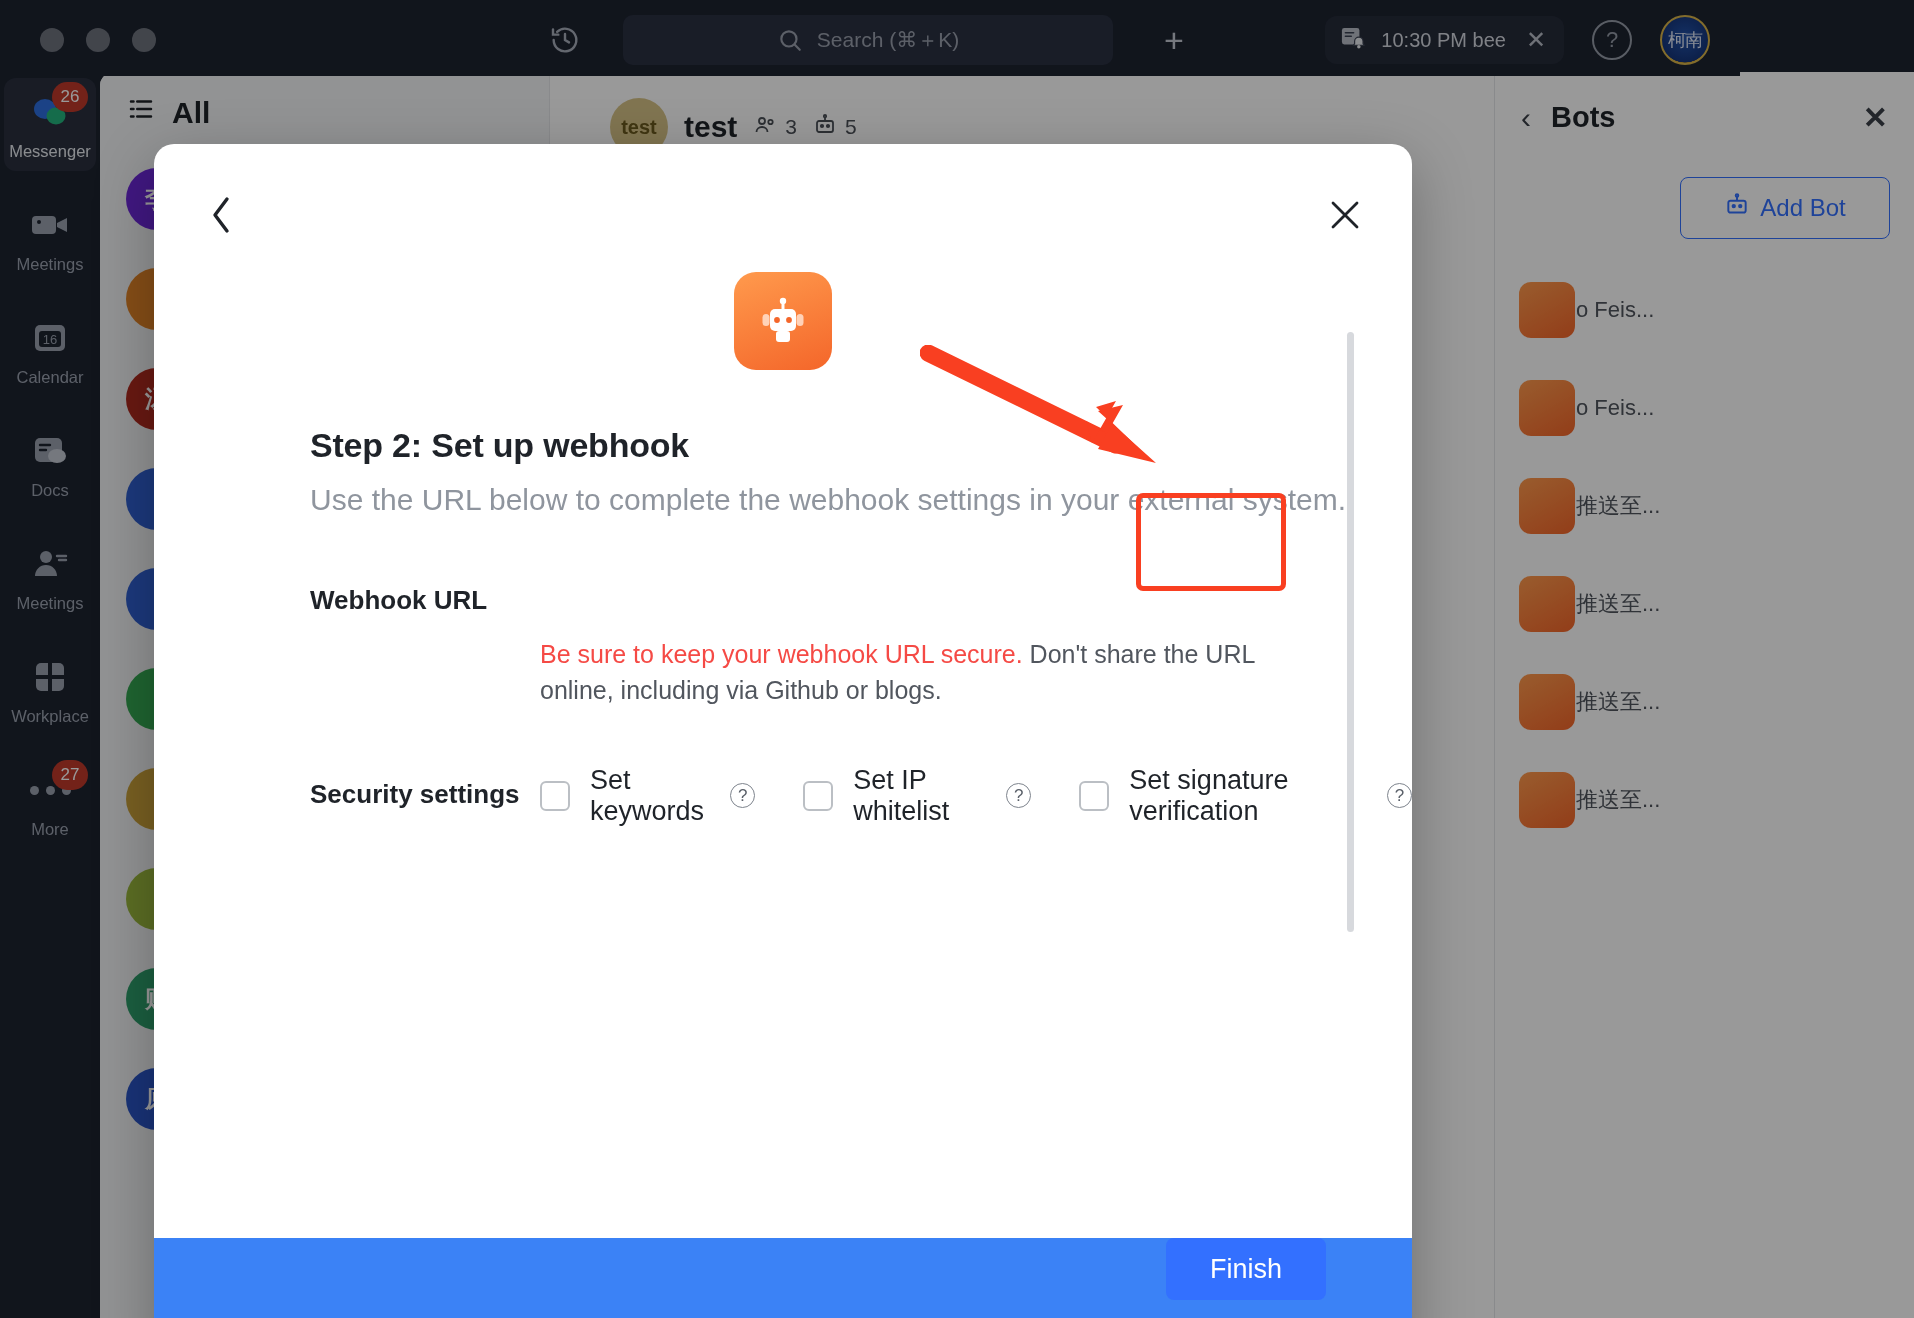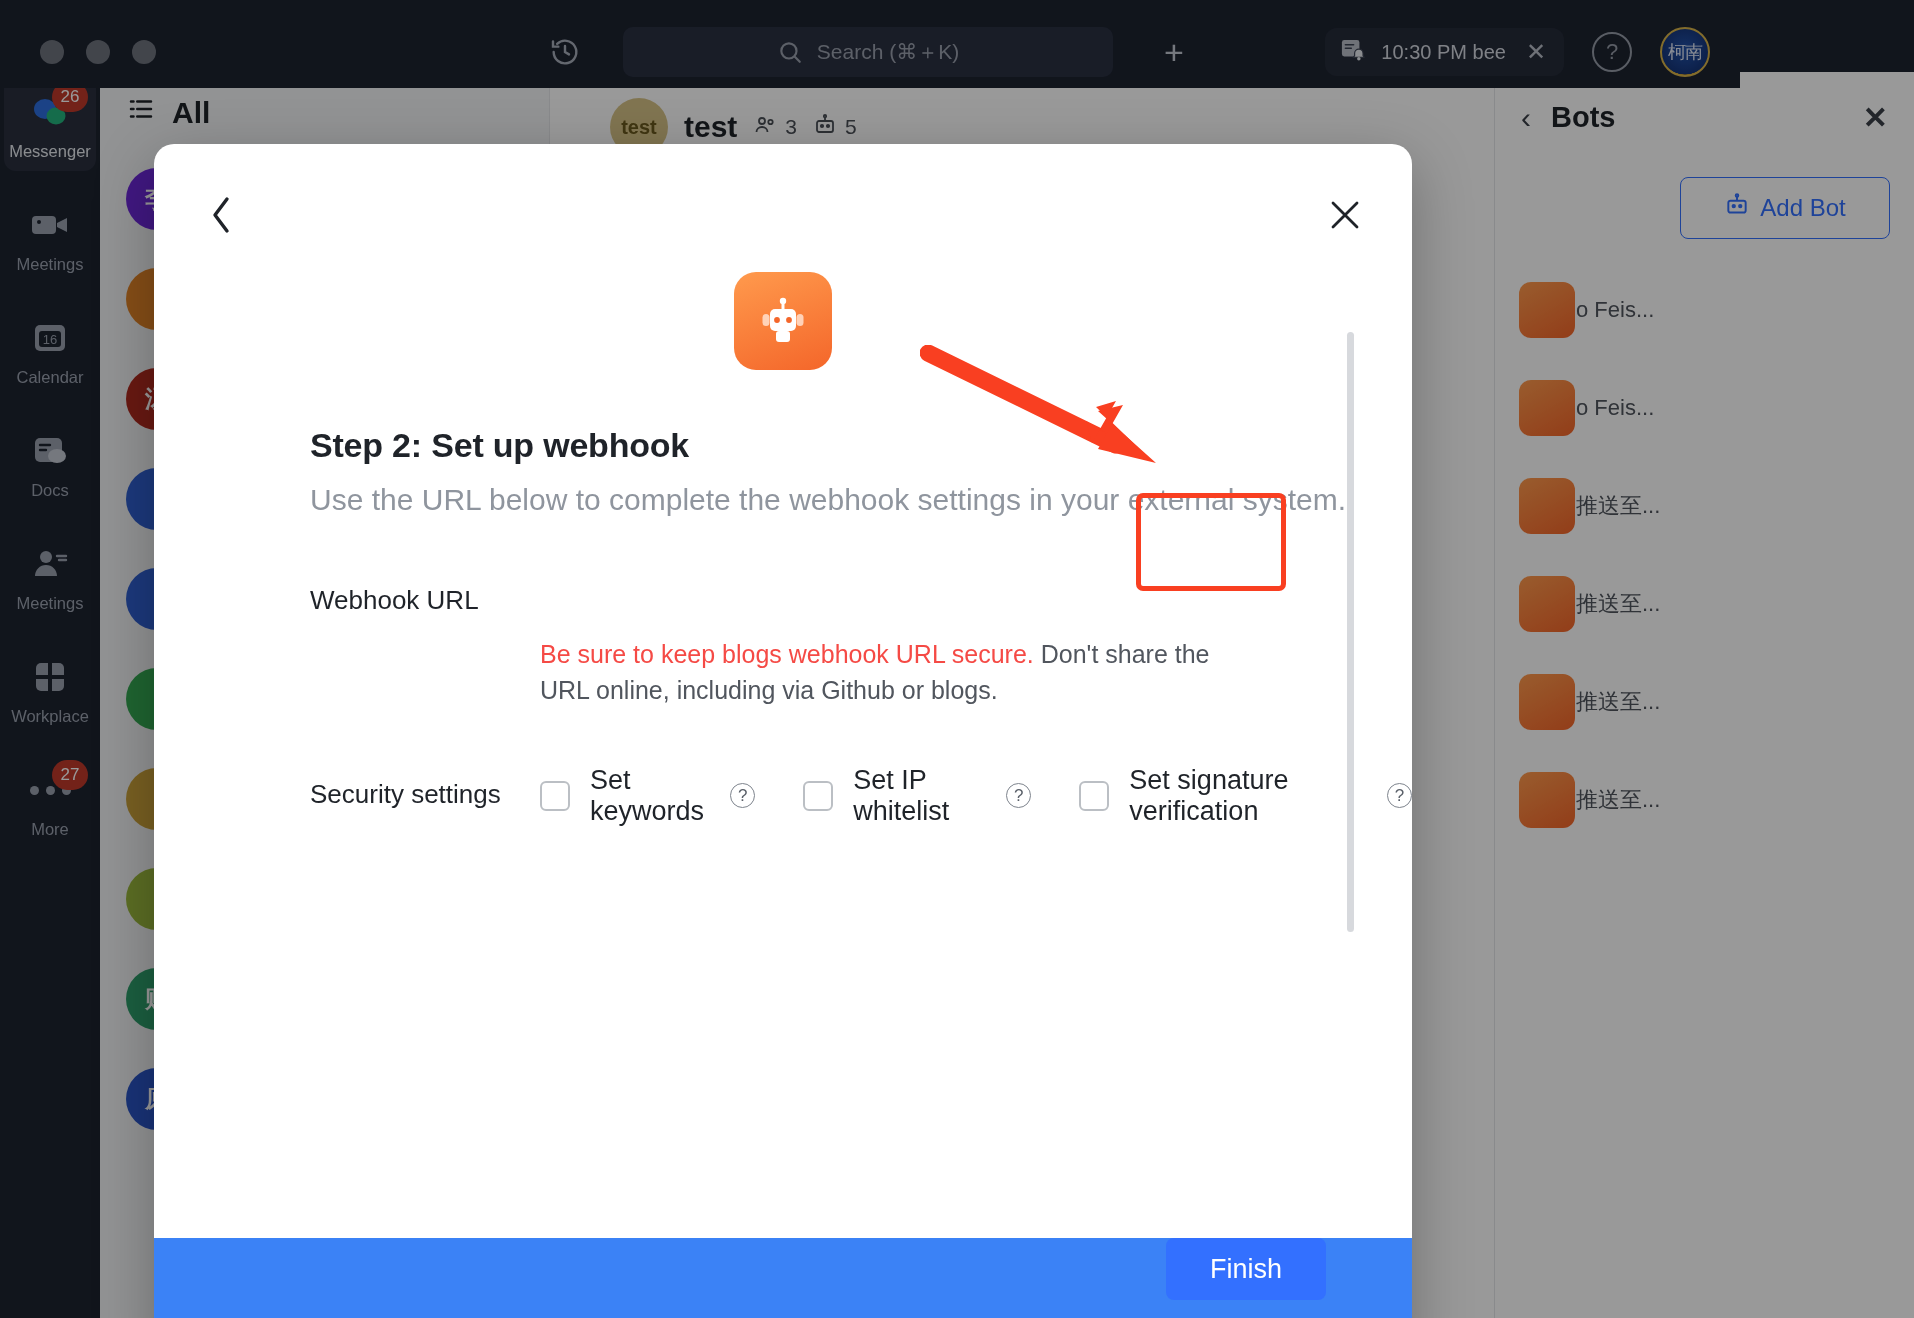--- a/index.html
+++ b/index.html
@@ -12,21 +12,21 @@
 
   
   #app {
     position: relative;
     width: 1914px; height: 1318px;
     background: #1d2330;
   }
 
   
   .titlebar {
-    position: absolute; top: 16px; left: 0;
+    position: absolute; top: 4px; left: 0;
     width: 1740px; height: 72px;
     background: #1d2330;
     display: flex; align-items: center;
     z-index: 5;
   }
   .traffic { display: flex; gap: 22px; margin-left: 40px; }
   .traffic span {
     width: 24px; height: 24px; border-radius: 50%;
     background: #6f747e; display: block;
   }
@@ -227,21 +227,21 @@
     letter-spacing: -0.2px;
   }
   .step-sub {
     margin: 18px 0 0 156px;
     font-size: 30px; color:#8f959e;
   }
 
   .field-row { display: flex; margin: 54px 0 0 156px; }
   .field-label {
     width: 230px; flex: 0 0 230px;
-    font-size: 26px; font-weight: 400; color:#1f2329;
+    font-size: 26px; font-weight: 700; color:#1f2329;
     padding-top: 14px;
   }
   .url-wrap { position: relative; display:flex; align-items:flex-start; gap: 0; }
   .url-input {
     width: 600px; height: 62px;
     background: #f2f3f5; border: none; border-radius: 8px;
     padding: 0 20px;
     font-family: "Liberation Sans", sans-serif;
     font-size: 24px; color:#8f959e;
     cursor: text;
@@ -599,21 +599,21 @@
       </div>
 
       <div class="step-title">Step 2: Set up webhook</div>
       <div class="step-sub">Use the URL below to complete the webhook settings in your external system.</div>
 
       <div class="field-row">
         <div class="field-label">Webhook URL</div>
       </div>
 
       <div class="warn">
-        <b>Be sure to keep blogs webhook URL secure.</b><span> Don't share the URL online, including via Github or blogs.</span>
+        <b>Be sure to keep your webhook URL secure.</b><span> Don't share the URL online, including via Github or blogs.</span>
       </div>
 
       <div class="field-row" style="margin-top:56px">
         <div class="field-label">Security settings</div>
         <div class="chk-rows">
           <label class="chk-row">
             <span class="chk"></span>
             <span class="chk-label">
               <span>Set keywords</span>
               <span class="qmark">?</span>

